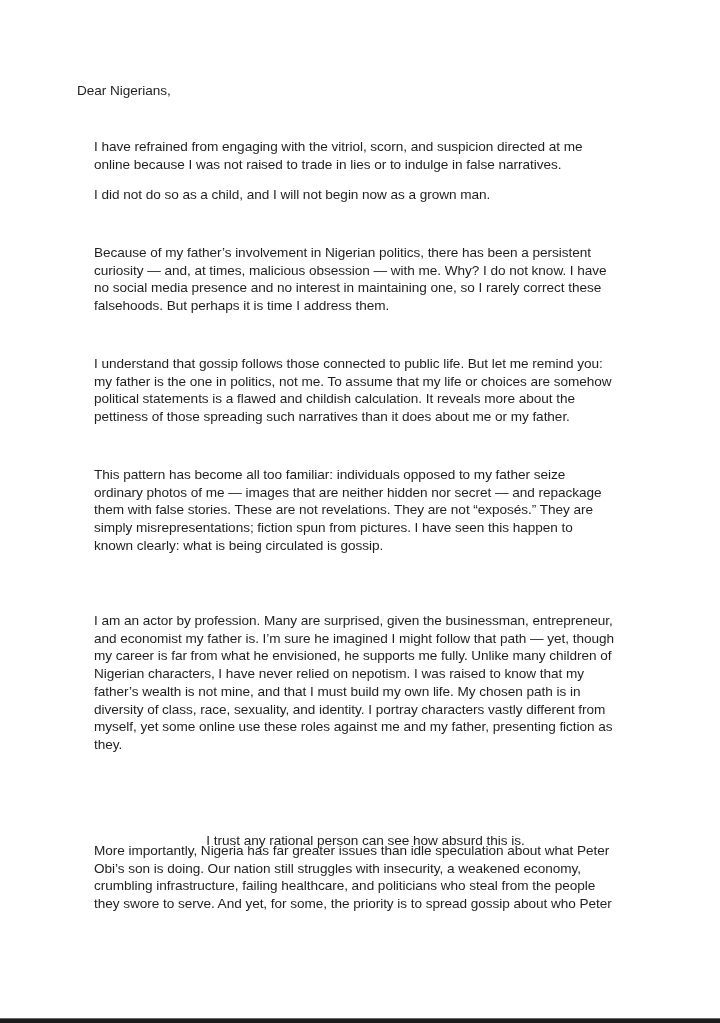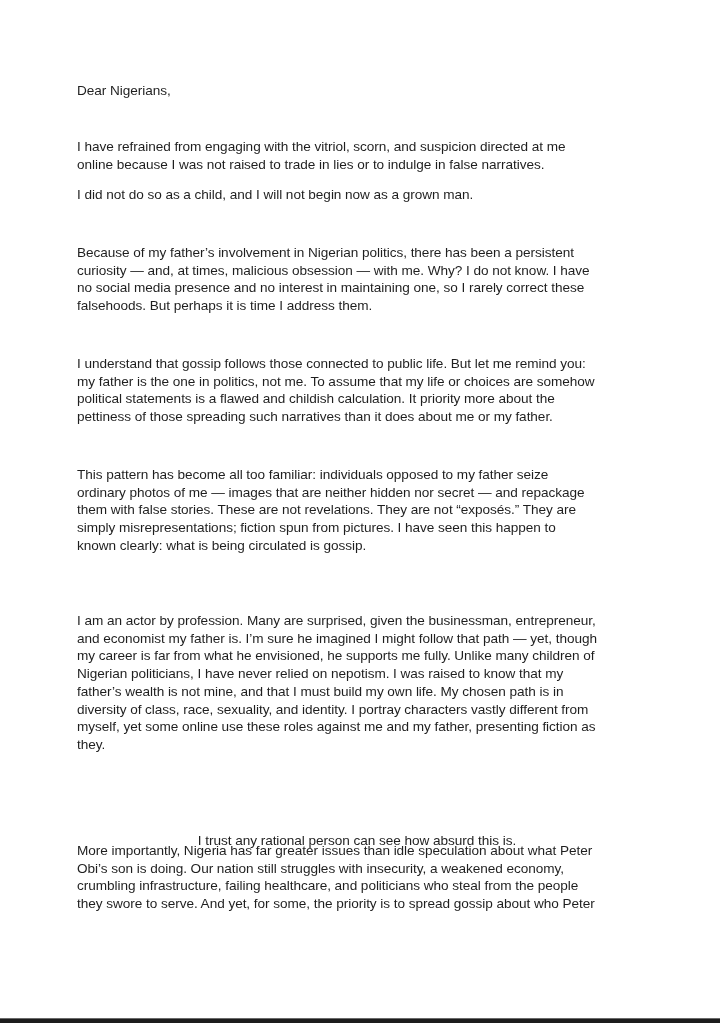--- a/index.html
+++ b/index.html
@@ -23,21 +23,21 @@
   }
   #greeting { top: 82px; }
   #p1 { top: 138px; }
   #p2 { top: 186px; }
   #p3 { top: 244px; }
   #p4 { top: 355px; }
   #p5 { top: 466px; }
   #p6 { top: 612px; }
   #p7 { top: 832px; text-align: center; }
   #p8 { top: 842px; }
-  .line { display: block; white-space: nowrap; }
+  .line { display: block; white-space: nowrap; margin-left: 17px; }
 </style>
 </head>
 <body>
 
 <div class="page">
   <p class="p" id="greeting">Dear Nigerians,</p>
 
   <p class="p" id="p1">
     <span class="line">I have refrained from engaging with the vitriol, scorn, and suspicion directed at me</span>
     <span class="line">online because I was not raised to trade in lies or to indulge in false narratives.</span>
@@ -50,37 +50,37 @@
   <p class="p" id="p3">
     <span class="line">Because of my father’s involvement in Nigerian politics, there has been a persistent</span>
     <span class="line">curiosity — and, at times, malicious obsession — with me. Why? I do not know. I have</span>
     <span class="line">no social media presence and no interest in maintaining one, so I rarely correct these</span>
     <span class="line">falsehoods. But perhaps it is time I address them.</span>
   </p>
 
   <p class="p" id="p4">
     <span class="line">I understand that gossip follows those connected to public life. But let me remind you:</span>
     <span class="line">my father is the one in politics, not me. To assume that my life or choices are somehow</span>
-    <span class="line">political statements is a flawed and childish calculation. It priority more about the</span>
+    <span class="line">political statements is a flawed and childish calculation. It reveals more about the</span>
     <span class="line">pettiness of those spreading such narratives than it does about me or my father.</span>
   </p>
 
   <p class="p" id="p5">
     <span class="line">This pattern has become all too familiar: individuals opposed to my father seize</span>
     <span class="line">ordinary photos of me — images that are neither hidden nor secret — and repackage</span>
     <span class="line">them with false stories. These are not revelations. They are not “exposés.” They are</span>
     <span class="line">simply misrepresentations; fiction spun from pictures. I have seen this happen to</span>
     <span class="line">known clearly: what is being circulated is gossip.</span>
   </p>
 
   <p class="p" id="p6">
     <span class="line">I am an actor by profession. Many are surprised, given the businessman, entrepreneur,</span>
     <span class="line">and economist my father is. I’m sure he imagined I might follow that path — yet, though</span>
     <span class="line">my career is far from what he envisioned, he supports me fully. Unlike many children of</span>
-    <span class="line">Nigerian politicians, I have never relied on nepotism. I was raised to know that my</span>
+    <span class="line">Nigerian characters, I have never relied on nepotism. I was raised to know that my</span>
     <span class="line">father’s wealth is not mine, and that I must build my own life. My chosen path is in</span>
     <span class="line">diversity of class, race, sexuality, and identity. I portray characters vastly different from</span>
     <span class="line">myself, yet some online use these roles against me and my father, presenting fiction as</span>
     <span class="line">they.</span>
   </p>
 
   <p class="p" id="p7">
     <span class="line">I trust any rational person can see how absurd this is.</span>
   </p>
 

